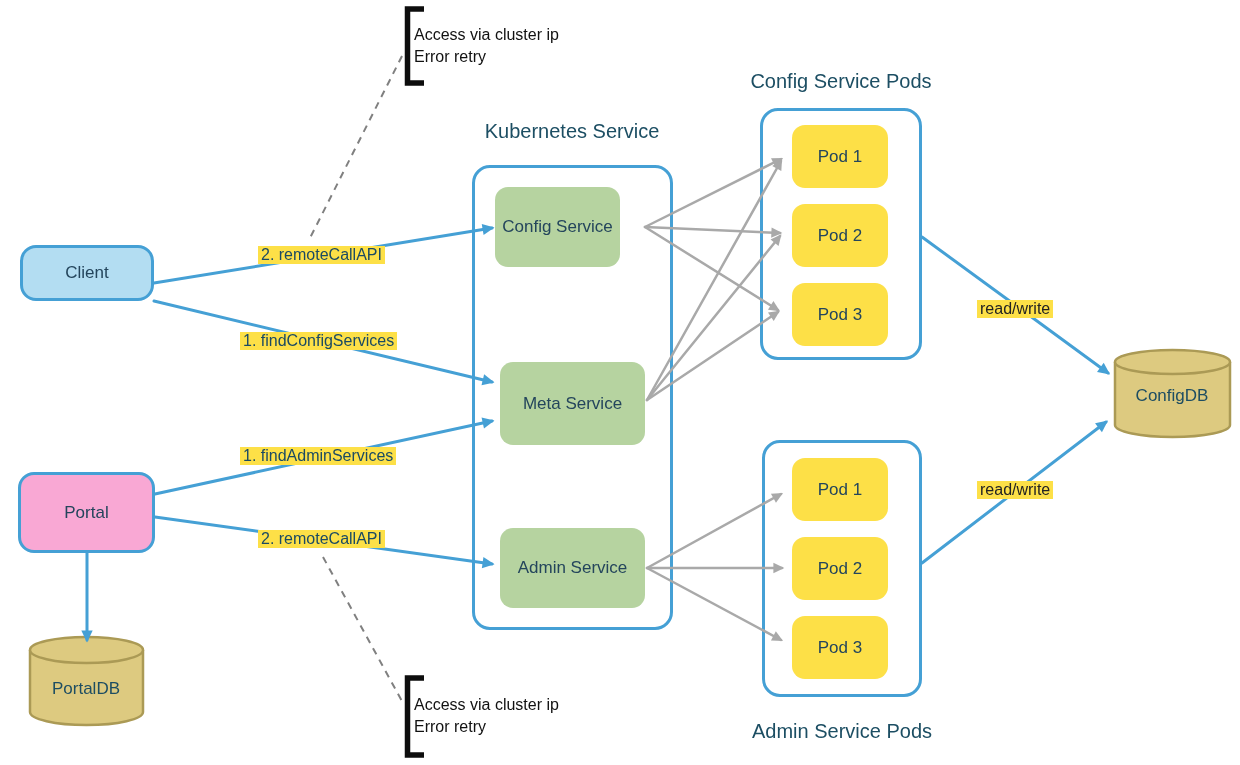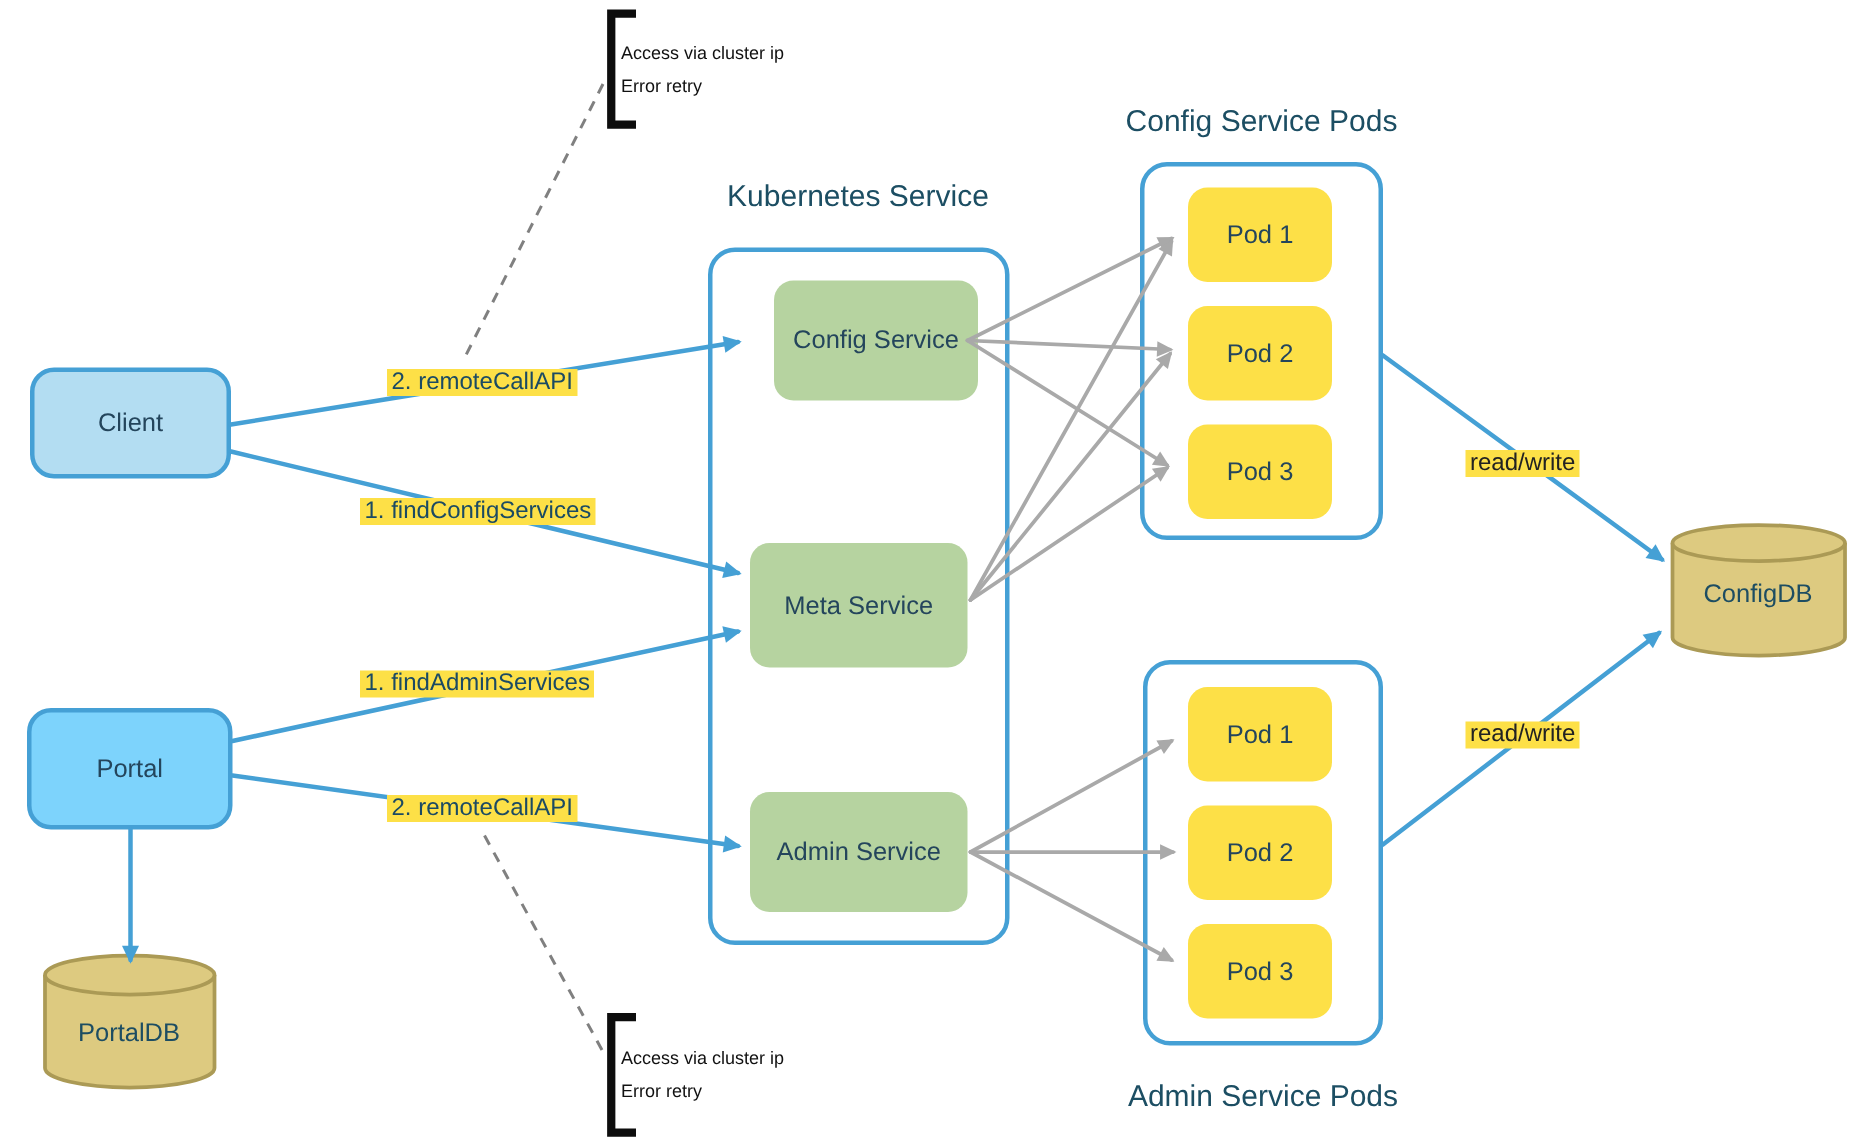--- a/index.html
+++ b/index.html
@@ -7,34 +7,34 @@
     position:relative;width:1240px;height:765px;background:#ffffff;
     font-family:"Liberation Sans",sans-serif;overflow:hidden;
   }
   #edges{position:absolute;left:0;top:0;z-index:5;pointer-events:none;}
   .box{
     position:absolute;display:flex;align-items:center;justify-content:center;
     box-sizing:border-box;z-index:2;
   }
   .node-label{font-size:17px;color:#24455c;}
   .blue-node{background:#b3ddf2;border:3px solid #45a0d5;border-radius:16px;}
-  .peach-node{background:#7dd3fc;border:3px solid #45a0d5;border-radius:16px;}
+  .peach-node{background:#f9a8d4;border:3px solid #45a0d5;border-radius:16px;}
   .green-node{background:#b6d3a0;border-radius:13px;}
   .pod-node{background:#fde047;border-radius:13px;}
   .outline-container{border:3px solid #45a0d5;border-radius:18px;background:transparent;}
   .section-title{
     position:absolute;z-index:3;font-size:20px;color:#1c4e63;text-align:center;
   }
   .edge-label{
     position:absolute;z-index:6;font-size:16px;color:#1b4a63;background:#fde047;
     padding:0 3px;line-height:18px;white-space:nowrap;
   }
   .rw-label{color:#222222;}
   .annotation{
-    position:absolute;z-index:6;font-size:12px;color:#111111;line-height:22px;
+    position:absolute;z-index:6;font-size:16px;color:#111111;line-height:22px;
     white-space:nowrap;
   }
   .db-label{
     position:absolute;z-index:6;font-size:17px;color:#1d4d62;text-align:center;width:100px;
   }
 </style>
 </head>
 <body>
 
 <div id="stage">
@@ -80,34 +80,34 @@
       <line x1="647" y1="400" x2="778" y2="312" marker-end="url(#mg)"></line>
       <line x1="647" y1="568" x2="781" y2="494" marker-end="url(#mg)"></line>
       <line x1="647" y1="568" x2="782" y2="568" marker-end="url(#mg)"></line>
       <line x1="647" y1="568" x2="781" y2="640" marker-end="url(#mg)"></line>
     </g>
 
     <path d="M424,9 L407.5,9 L407.5,83 L424,83" fill="none" stroke="#0d0d0d" stroke-width="5.5"></path>
     <path d="M424,678 L407.5,678 L407.5,755 L424,755" fill="none" stroke="#0d0d0d" stroke-width="5.5"></path>
   </svg>
 
-  <div class="box blue-node" style="left:20px;top:245px;width:134px;height:74px;">
+  <div class="box blue-node" style="left:20px;top:245px;width:134px;height:56px;">
     <span class="node-label">Client</span>
   </div>
 
   <div class="box peach-node" style="left:18px;top:472px;width:137px;height:81px;">
     <span class="node-label">Portal</span>
   </div>
 
   <div class="db-label" style="left:36px;top:679px;">PortalDB</div>
 
   <div class="section-title" style="left:452px;top:120px;width:240px;">Kubernetes Service</div>
   <div class="box outline-container" style="left:472px;top:165px;width:201px;height:465px;"></div>
 
-  <div class="box green-node" style="left:516px;top:187px;width:136px;height:80px;">
+  <div class="box green-node" style="left:495px;top:187px;width:125px;height:80px;">
     <span class="node-label">Config Service</span>
   </div>
   <div class="box green-node" style="left:500px;top:362px;width:145px;height:83px;">
     <span class="node-label">Meta Service</span>
   </div>
   <div class="box green-node" style="left:500px;top:528px;width:145px;height:80px;">
     <span class="node-label">Admin Service</span>
   </div>
 
   <div class="section-title" style="left:741px;top:70px;width:200px;">Config Service Pods</div>

